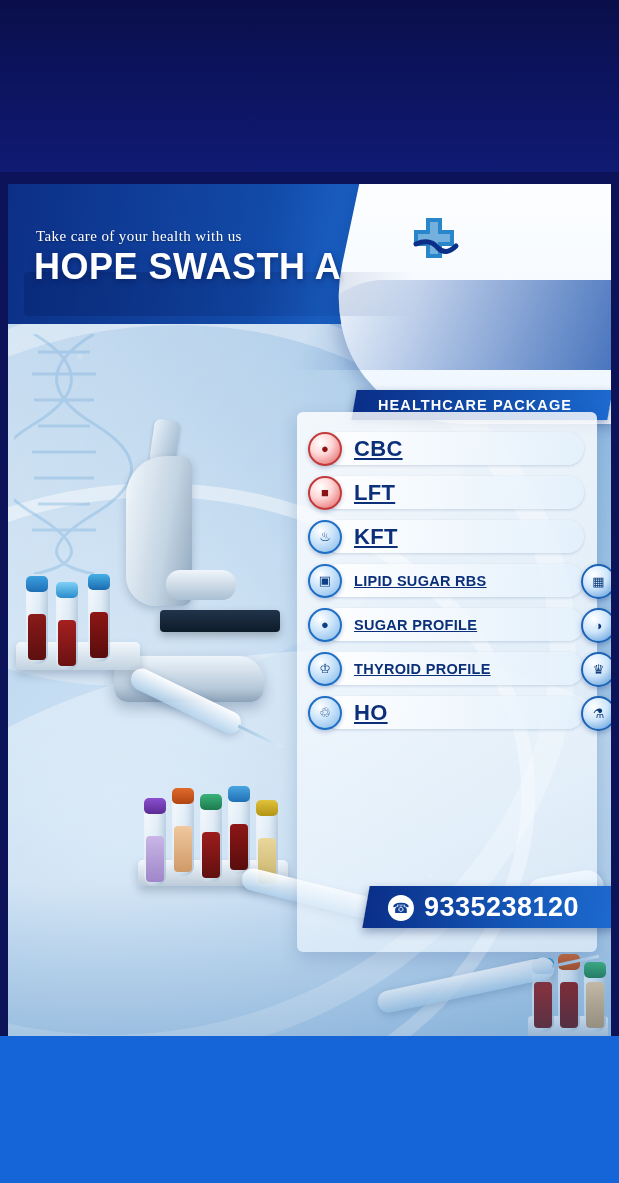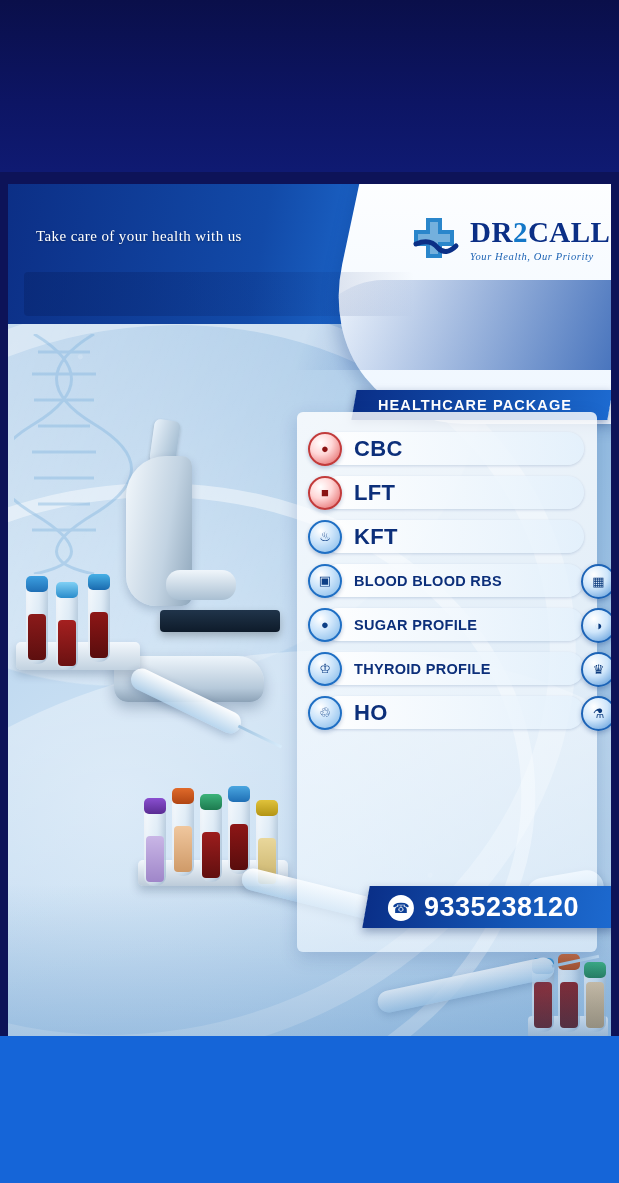--- a/index.html
+++ b/index.html
@@ -236,20 +236,21 @@
     border-color: #c23b3b;
     color: #8a1313;
   }
   .row .label {
     position: relative;
     z-index: 2;
     margin-left: 12px;
     color: #0c2f7a;
     font-weight: bold;
     letter-spacing: .3px;
+    text-decoration: underline;
   }
   .row.big .label { font-size: 22px; }
   .row.small .label { font-size: 14.5px; }
   .row .ico-right {
     position: absolute;
     right: -8px; top: 4px;
     z-index: 3;
     width: 31px; height: 31px;
     border-radius: 50%;
     background: radial-gradient(circle at 35% 28%, #ffffff 0%, #cfe6fb 45%, #4f92d6 100%);
@@ -482,33 +483,30 @@
     <div class="syringe syr3"></div>
     <div class="pill-cap"></div>
     <div class="bottom-hex"></div>
 
     <div class="poster-head"></div>
     <div class="head-wave"></div>
     <div class="head-wave2"></div>
     <div class="head-strip"></div>
 
     <div class="tagline">Take care of your health with us</div>
+    <div class="headline">HOPE SWASTH A</div>
 
     <div class="logo">
       <div class="logo-mark">
         <svg viewBox="0 0 56 52" width="56" height="52">
           <path d="M20 4 h16 v12 h12 v16 h-12 v12 h-16 v-12 h-12 v-16 h12 z" fill="#1f7fc8" opacity="0.95"></path>
           <path d="M24 8 h8 v12 h12 v8 h-12 v12 h-8 v-12 h-12 v-8 h12 z" fill="#ffffff" opacity="0.35"></path>
           <path d="M10 30 q14 -6 22 4 q8 8 18 -2" stroke="#0b2f86" stroke-width="5" fill="none" stroke-linecap="round"></path>
         </svg>
       </div>
-      <div class="logo-text">
-        <div class="logo-title"><span>DR</span><span class="num">2</span><span>CALL</span></div>
-        <div class="logo-sub">Your Health, Our Priority</div>
-      </div>
     </div>
 
     <div class="pkg-title-wrap">
       <div class="pkg-title">
         <span>HEALTHCARE PACKAGE</span>
       </div>
     </div>
 
     <div class="panel"></div>
 
@@ -529,21 +527,21 @@
       <div class="row big">
         <div class="bar"></div>
         <div class="ico">♨</div>
         <div class="label">KFT</div>
       </div>
 
 
       <div class="row small">
         <div class="bar"></div>
         <div class="ico">▣</div>
-        <div class="label">BLOOD BLOOD RBS</div>
+        <div class="label">LIPID SUGAR RBS</div>
         <div class="ico-right">▦</div>
       </div>
 
       <div class="row small">
         <div class="bar"></div>
         <div class="ico">●</div>
         <div class="label">SUGAR PROFILE</div>
         <div class="ico-right">◑</div>
       </div>
 

